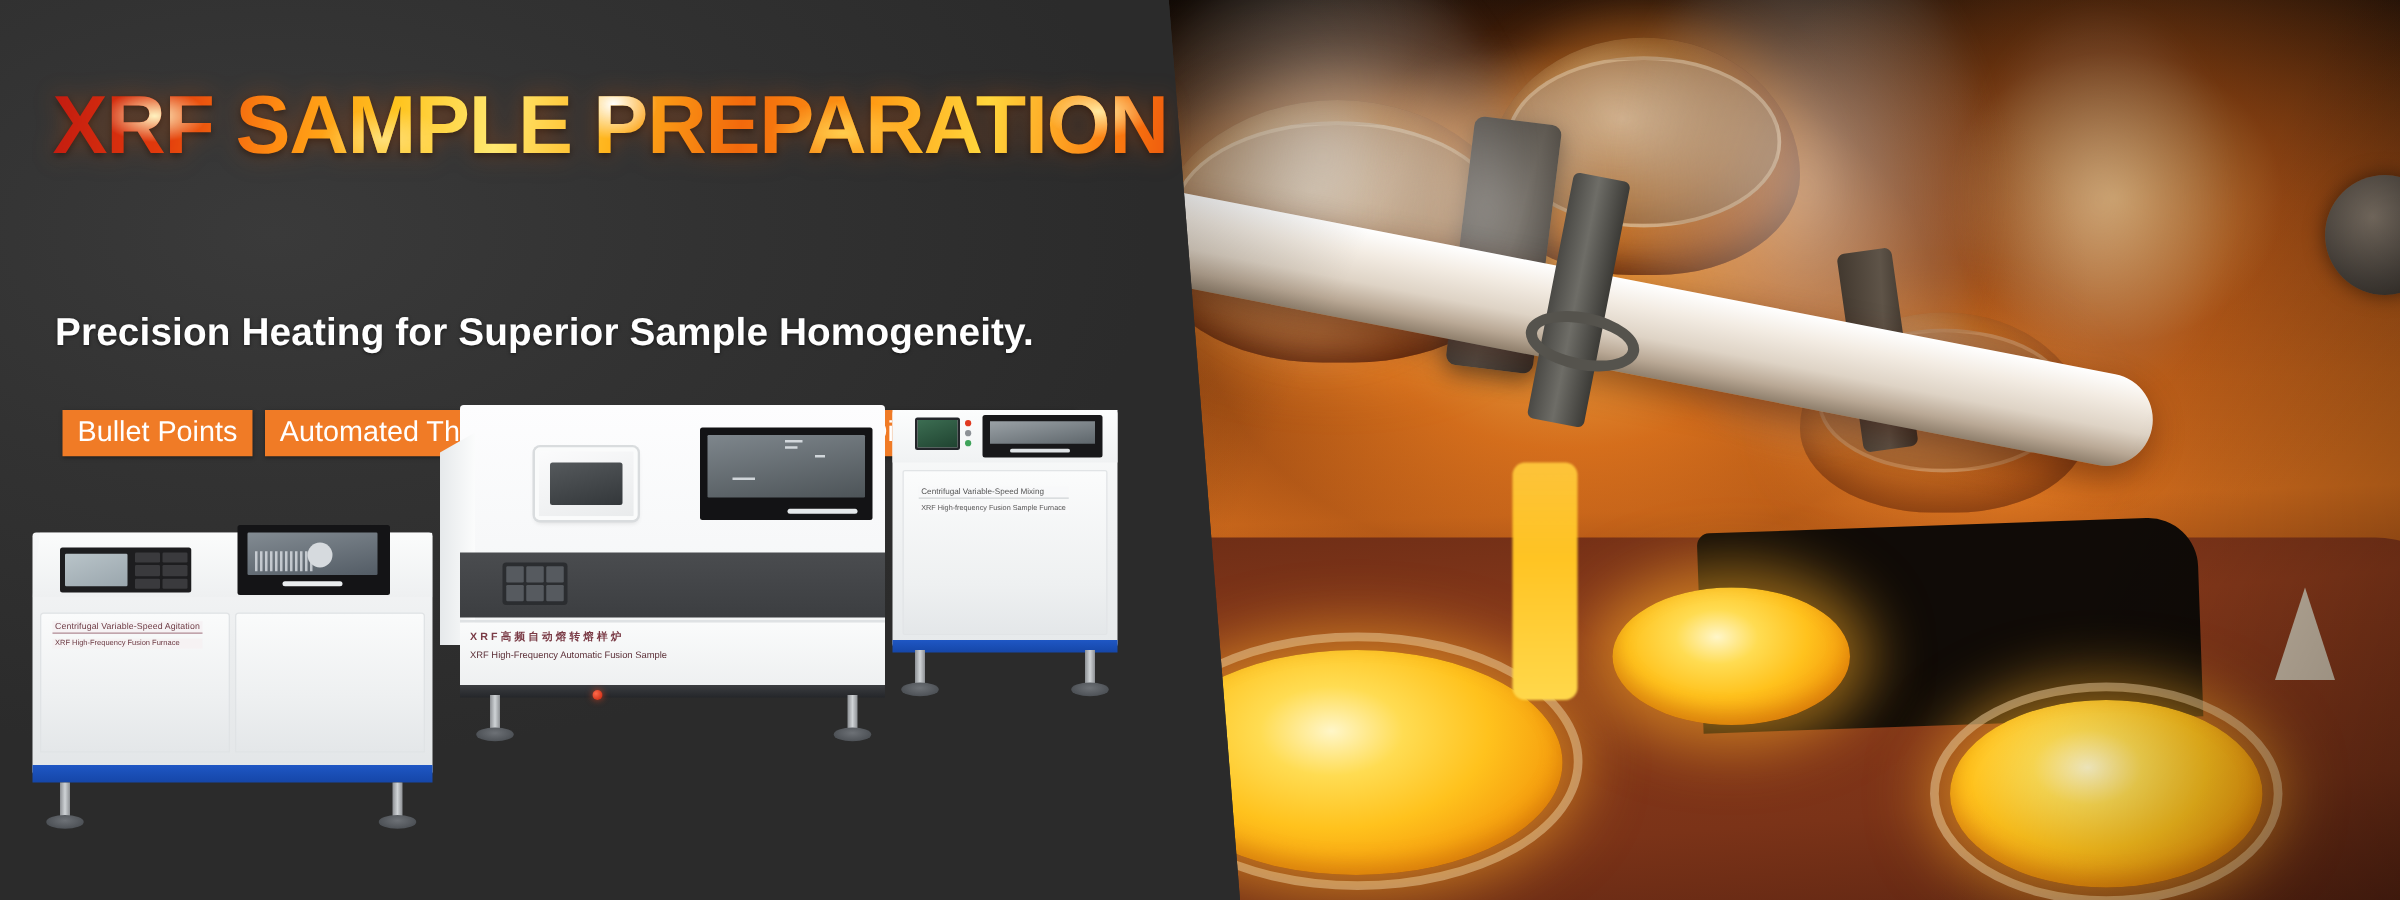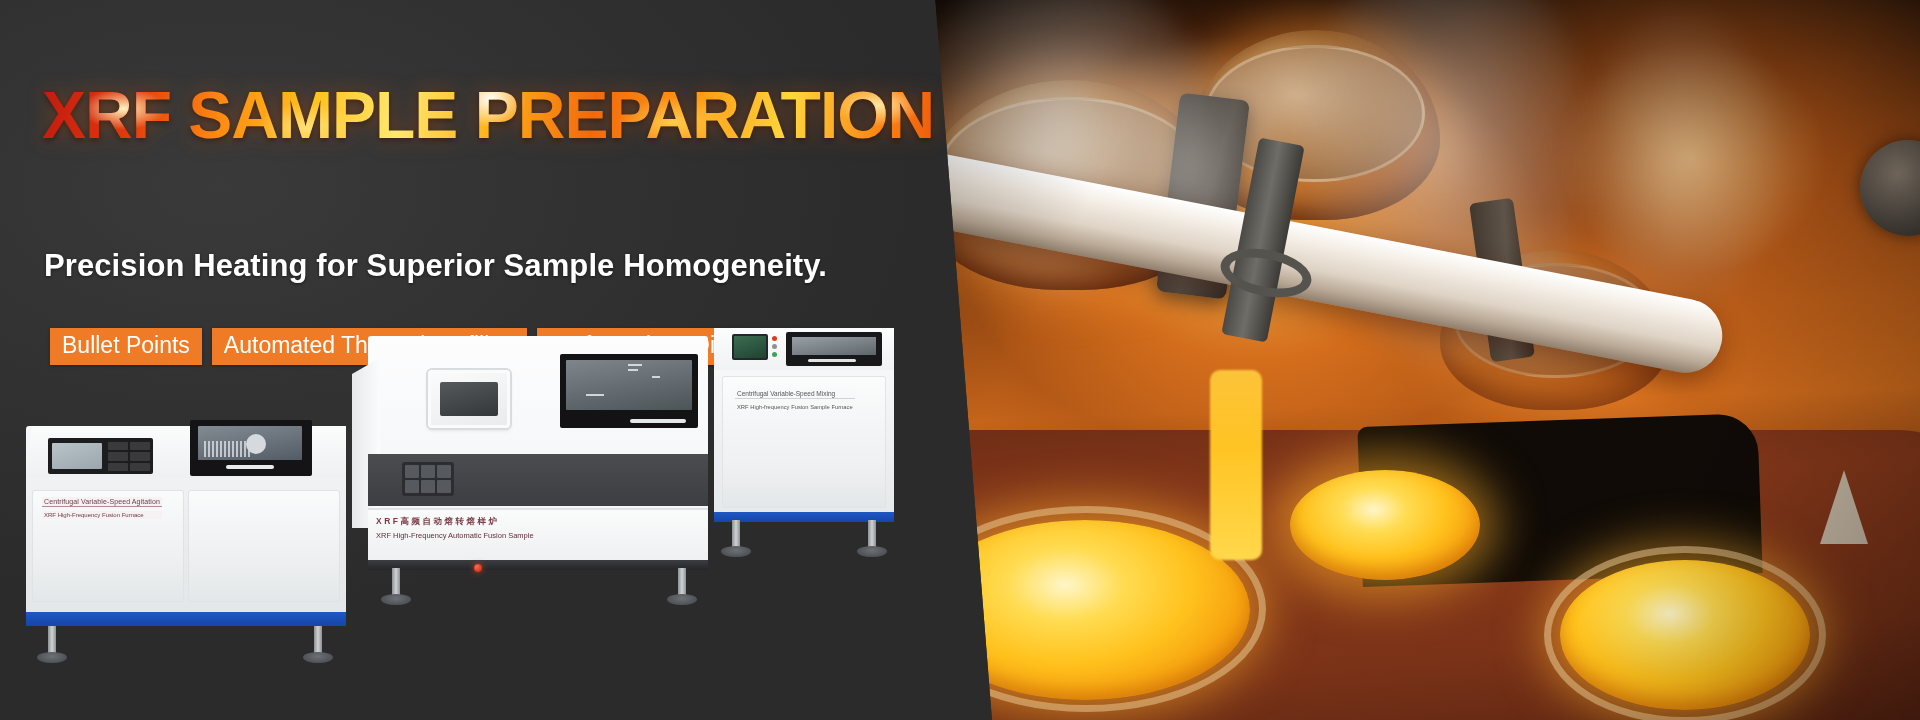--- a/index.html
+++ b/index.html
@@ -158,21 +158,21 @@
   .panel {
     position: absolute; top: 0; left: 0;
     width: 1000px; height: 720px;
     background:
       radial-gradient(ellipse 700px 420px at 22% 26%, #3a3a3a 0%, #323232 48%, #2b2b2b 100%),
       #2d2d2d;
     clip-path: polygon(0 0, 935px 0, 992px 720px, 0 720px);
   }
 
   
-  .title-wrap { position: absolute; left: 42px; top: 84px; width: 1020px; }
+  .title-wrap { position: absolute; left: 42px; top: 68px; width: 1020px; }
   .title-line {
     font-weight: 900;
     font-size: 66px;
     line-height: 0.94;
     letter-spacing: -1px;
     text-transform: uppercase;
     font-family: "Liberation Sans", sans-serif;
     -webkit-text-stroke: 0px;
     background-image:
       radial-gradient(ellipse 60px 30px at 8% 40%,  #fff3c0 0%, rgba(255,210,80,0) 70%),
@@ -267,21 +267,21 @@
                   margin-top:4px; padding:1px 2px; white-space:nowrap; }
   .mA-base {
     position: absolute; left: 12px; top: 214px; width: 320px; height: 14px;
     background: linear-gradient(180deg,#1f57c4 0%,#1546a8 100%);
   }
   .foot { position: absolute; width: 8px; height: 30px; background: linear-gradient(90deg,#8d9094,#cfd3d6,#8d9094); }
   .foot::after { content:''; position:absolute; left:-11px; bottom:-7px; width:30px; height:11px;
                  background: radial-gradient(ellipse at 50% 40%, #6d7176, #41454a); border-radius:50%; }
 
   
-  #machineB { left: 352px; top: 336px; width: 360px; height: 276px; }
+  #machineB { left: 352px; top: 324px; width: 360px; height: 276px; }
   .mB-body {
     position: absolute; left: 16px; top: 0; width: 340px; height: 200px;
     background: linear-gradient(180deg,#fdfdfe 0%,#f2f4f5 100%);
     border-radius: 3px;
   }
   .mB-slope {
     position:absolute; left:0; top:22px; width:28px; height:170px;
     background: linear-gradient(90deg,#e6e9eb,#fbfcfc);
     clip-path: polygon(0 16px, 100% 0, 100% 100%, 0 100%);
   }

